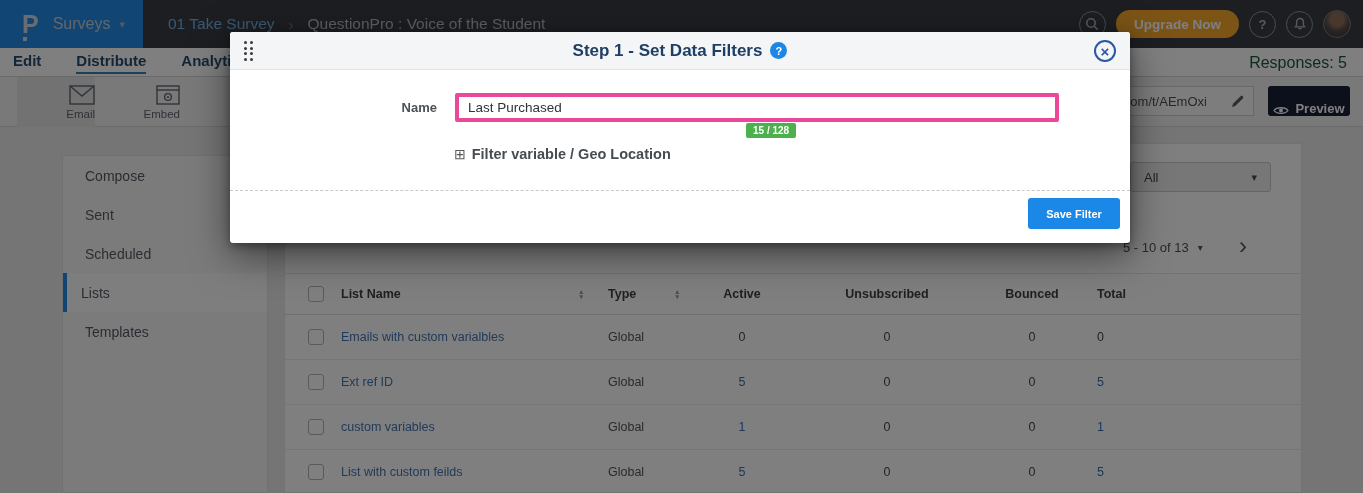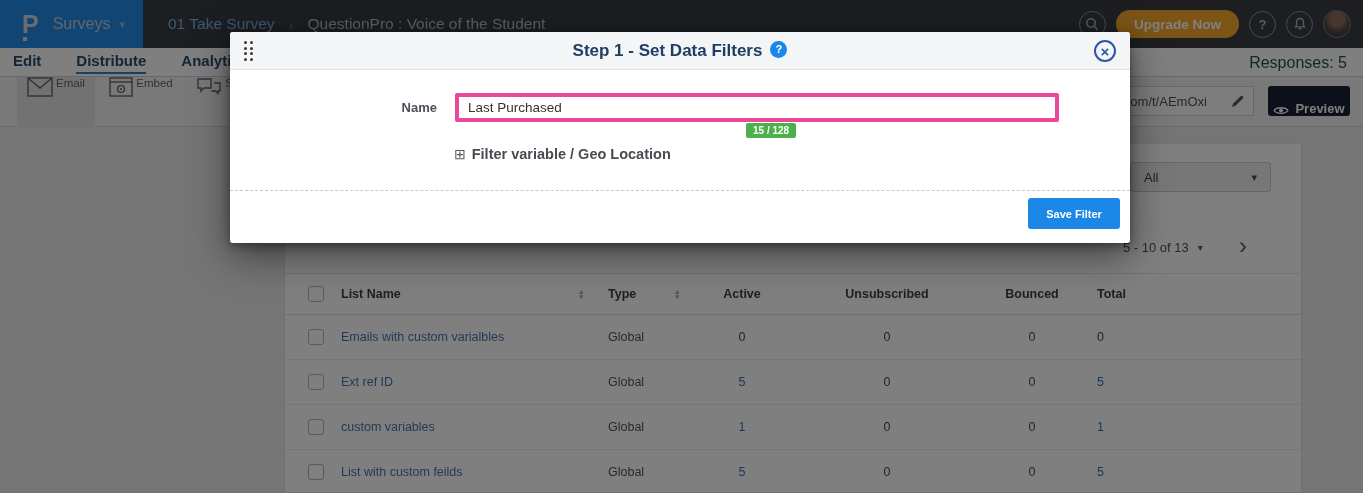--- a/index.html
+++ b/index.html
@@ -27,21 +27,21 @@
 
   
   .tabbar { position:absolute; left:0; top:48px; width:1363px; height:29px; background:#ffffff; border-bottom:1px solid #d2d2d2; }
   .tabs { position:absolute; left:13px; top:0; height:29px; display:flex; gap:35px; align-items:flex-start; }
   .tab { font-size:15px; font-weight:bold; color:#1f4569; padding-top:4px; padding-bottom:3px; }
   .tab.active { border-bottom:2px solid #2f7cb5; }
   .responses { position:absolute; right:16px; top:6px; font-size:16px; color:#14532d; }
 
   
   .toolbar { position:absolute; left:0; top:77px; width:1363px; height:50px; background:#f3f3f3; border-bottom:1px solid #d6d6d6; }
-  .tool-item { position:absolute; top:0; width:78px; height:50px; display:flex; align-items:flex-start; justify-content:center; gap:3px; color:#5a6168; }
+  .tool-item { position:absolute; top:0; width:78px; height:50px; display:flex; flex-direction:column; align-items:flex-end; justify-content:center; gap:3px; color:#5a6168; }
   .tool-item.active { background:#e3e3e3; }
   .tool-label { font-size:11.5px; color:#565d64; }
   .url-box { position:absolute; left:1104px; top:9px; width:150px; height:30px; background:#fbfbfb; border:1px solid #cfcfcf; display:flex; align-items:center; padding:0 8px; }
   .url-text { font-size:13px; color:#4a4a4a; white-space:nowrap; overflow:hidden; flex:1; }
   .preview-btn { position:absolute; left:1268px; top:9px; width:82px; height:30px; background:#0f172a; border-radius:3px; color:#fff; display:flex; align-items:flex-end; justify-content:center; gap:6px; font-size:13px; font-weight:bold; }
 
   
   .sidebar { position:absolute; left:62px; top:155px; width:206px; height:338px; background:#f7f7f7; border:1px solid #e2e2e2; }
   .side-item { height:39px; display:flex; align-items:center; padding-left:18px; font-size:14px; color:#4f545a; border-left:4px solid transparent; }
   .side-item.active { border-left:4px solid #1b87e6; background:#fdfdfd; padding-left:14px; border-left-width:4px; }
@@ -74,21 +74,21 @@
   
   .overlay { position:absolute; inset:0; background:rgba(10,10,12,0.52); z-index:10; }
 
   
   .modal { position:absolute; left:230px; top:32px; width:900px; height:211px; background:#fff; border-radius:3px; z-index:20;
            box-shadow:0 12px 38px rgba(0,0,0,0.5), 0 3px 10px rgba(0,0,0,0.35); }
   .modal-header { position:relative; height:38px; background:#f4f5f6; border-bottom:1px solid #e2e2e2; border-radius:3px 3px 0 0;
                   display:flex; align-items:center; justify-content:center; }
   .drag-handle { position:absolute; left:14px; top:9px; display:grid; grid-template-columns:3px 3px; grid-auto-rows:3px; gap:2.5px; }
   .drag-handle i { background:#3a3a3a; border-radius:50%; }
-  .modal-title { font-size:17px; font-weight:bold; color:#1e3e64; display:flex; }
+  .modal-title { font-size:17px; font-weight:bold; color:#1e3e64; display:flex; align-items:center; }
   .help-icon { width:17px; height:17px; border-radius:50%; background:#1b87e6; color:#fff; font-size:11px; font-weight:bold;
                display:flex; align-items:center; justify-content:center; margin-left:8px; }
   .close-btn { position:absolute; right:14px; top:8px; width:22px; height:22px; border-radius:50%; border:2px solid #2b57a8;
                color:#2b57a8; font-size:15px; font-weight:bold; display:flex; align-items:center; justify-content:center; line-height:1; }
   .modal-body { position:relative; height:173px; }
   .name-label { position:absolute; left:120px; top:30px; width:87px; text-align:right; font-size:13px; font-weight:bold; color:#4c5157; }
   .name-input { position:absolute; left:225px; top:23px; width:604px; height:29px; border:4px solid #ec4899; border-radius:2px;
                 padding:0 9px; font-size:13.5px; color:#333; font-family:"Liberation Sans", sans-serif; outline:none; }
   .char-badge { position:absolute; left:516px; top:53px; background:#4cb04c; color:#fff; font-size:10px; font-weight:bold;
                 padding:2px 7px; border-radius:2px; }
@@ -179,20 +179,43 @@
     </div>
     <div class="preview-btn">
       <svg width="16" height="11" viewBox="0 0 16 11">
           <path d="M1 5.5 C3.2 1.8 12.8 1.8 15 5.5 C12.8 9.2 3.2 9.2 1 5.5 Z" fill="none" stroke="#fff" stroke-width="1.3"></path>
           <circle cx="8" cy="5.5" r="2" fill="#fff"></circle>
         </svg>
       <span>Preview</span>
     </div>
   </div>
 
+  <div class="sidebar">
+
+      <div class="side-item">
+        <span>Compose</span>
+      </div>
+
+      <div class="side-item">
+        <span>Sent</span>
+      </div>
+
+      <div class="side-item">
+        <span>Scheduled</span>
+      </div>
+
+      <div class="side-item active">
+        <span>Lists</span>
+      </div>
+
+      <div class="side-item">
+        <span>Templates</span>
+      </div>
+
+  </div>
 
   <div class="card">
     <div class="all-dropdown">
       <span class="dd-label">All</span>
       <span class="dd-caret">▾</span>
     </div>
     <div class="pagination">
       <span>5 - 10 of 13</span>
       <span class="pag-caret">▾</span>
     </div>

